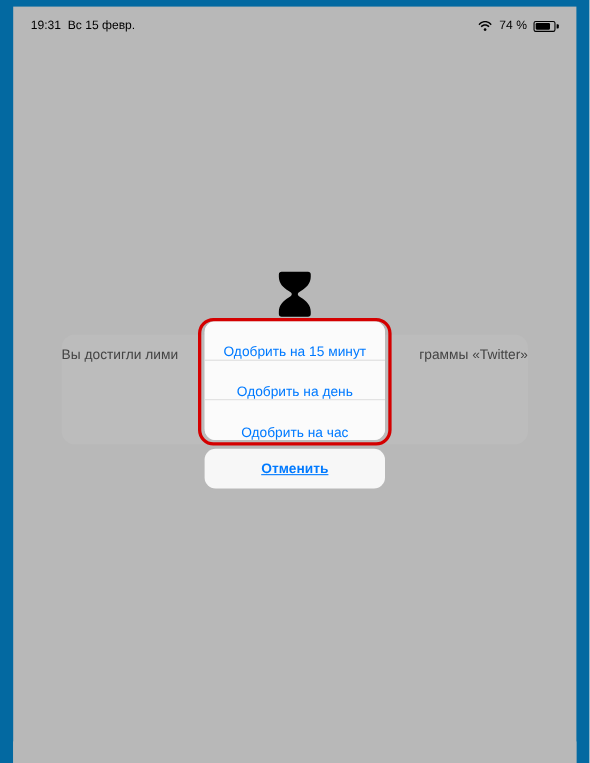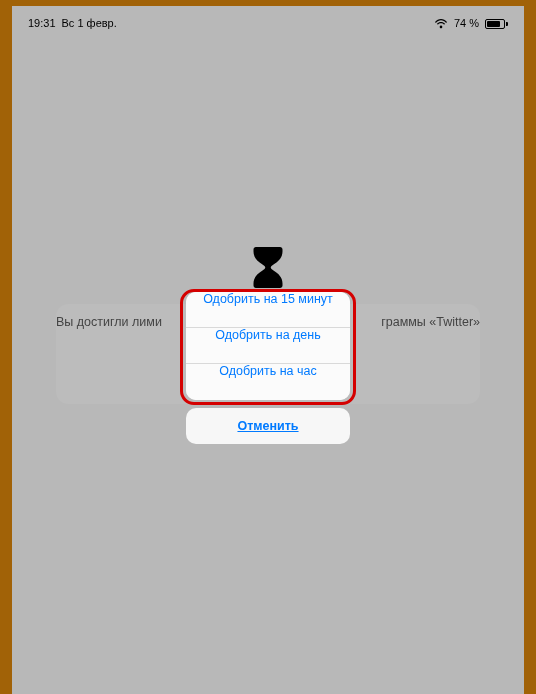--- a/index.html
+++ b/index.html
@@ -108,21 +108,21 @@
       z-index: 2;
     }
     .sheet-group {
       background: #f7f7f7;
       border-radius: 10px;
       overflow: hidden;
     }
     .sheet-option {
       height: 36px;
       display: flex;
-      align-items: flex-start;
+      align-items: flex-end;
       justify-content: center;
       font-size: 12.5px;
       color: #007aff;
       font-weight: 400;
       border-bottom: 1px solid #d9d9d9;
       background: #fbfbfb;
       cursor: pointer;
     }
     .sheet-option:last-child {
       border-bottom: none;
@@ -169,41 +169,41 @@
     .bottom-fade{
       position:absolute;
       bottom:0; left:0; right:0;
       height: 20px;
       background: #b8b8b8;
     }
     
     .page-wrap{
       position:absolute;
       inset:0;
-      background:#a16207;
+      background:#0369a1;
     }
     .inner-device{
       position:absolute;
       top: 6px;
       left: 12px;
       right: 12px;
       bottom: 0;
       background:#b8b8b8;
     }
   </style>
 </head>
 <body>
 
 <div class="page-wrap">
   <div class="inner-device">
 
     <div class="status-bar">
       <div class="status-left">
         <span>19:31</span>
-        <span>Вс 1 февр.</span>
+        <span>Вс 15 февр.</span>
       </div>
       <div class="status-right">
         <span class="wifi-icon">
           <svg width="14" height="10" viewBox="0 0 14 10">
             <path d="M7 9.2c.7 0 1.3-.6 1.3-1.3S7.7 6.6 7 6.6s-1.3.6-1.3 1.3.6 1.3 1.3 1.3zm-3.1-3.5c.8-.9 1.9-1.4 3.1-1.4s2.3.5 3.1 1.4l.9-.9C9.9 3.6 8.5 3 7 3s-2.9.6-4 1.8l.9.9zM1 3C2.6 1.1 4.7 0 7 0s4.4 1.1 6 3l-.9.9C10.7 2.3 8.9 1.3 7 1.3S3.3 2.3 1.9 3.9L1 3z" fill="#000"></path>
           </svg>
         </span>
         <span>74 %</span>
         <span class="battery-icon">
           <span class="battery-body">

